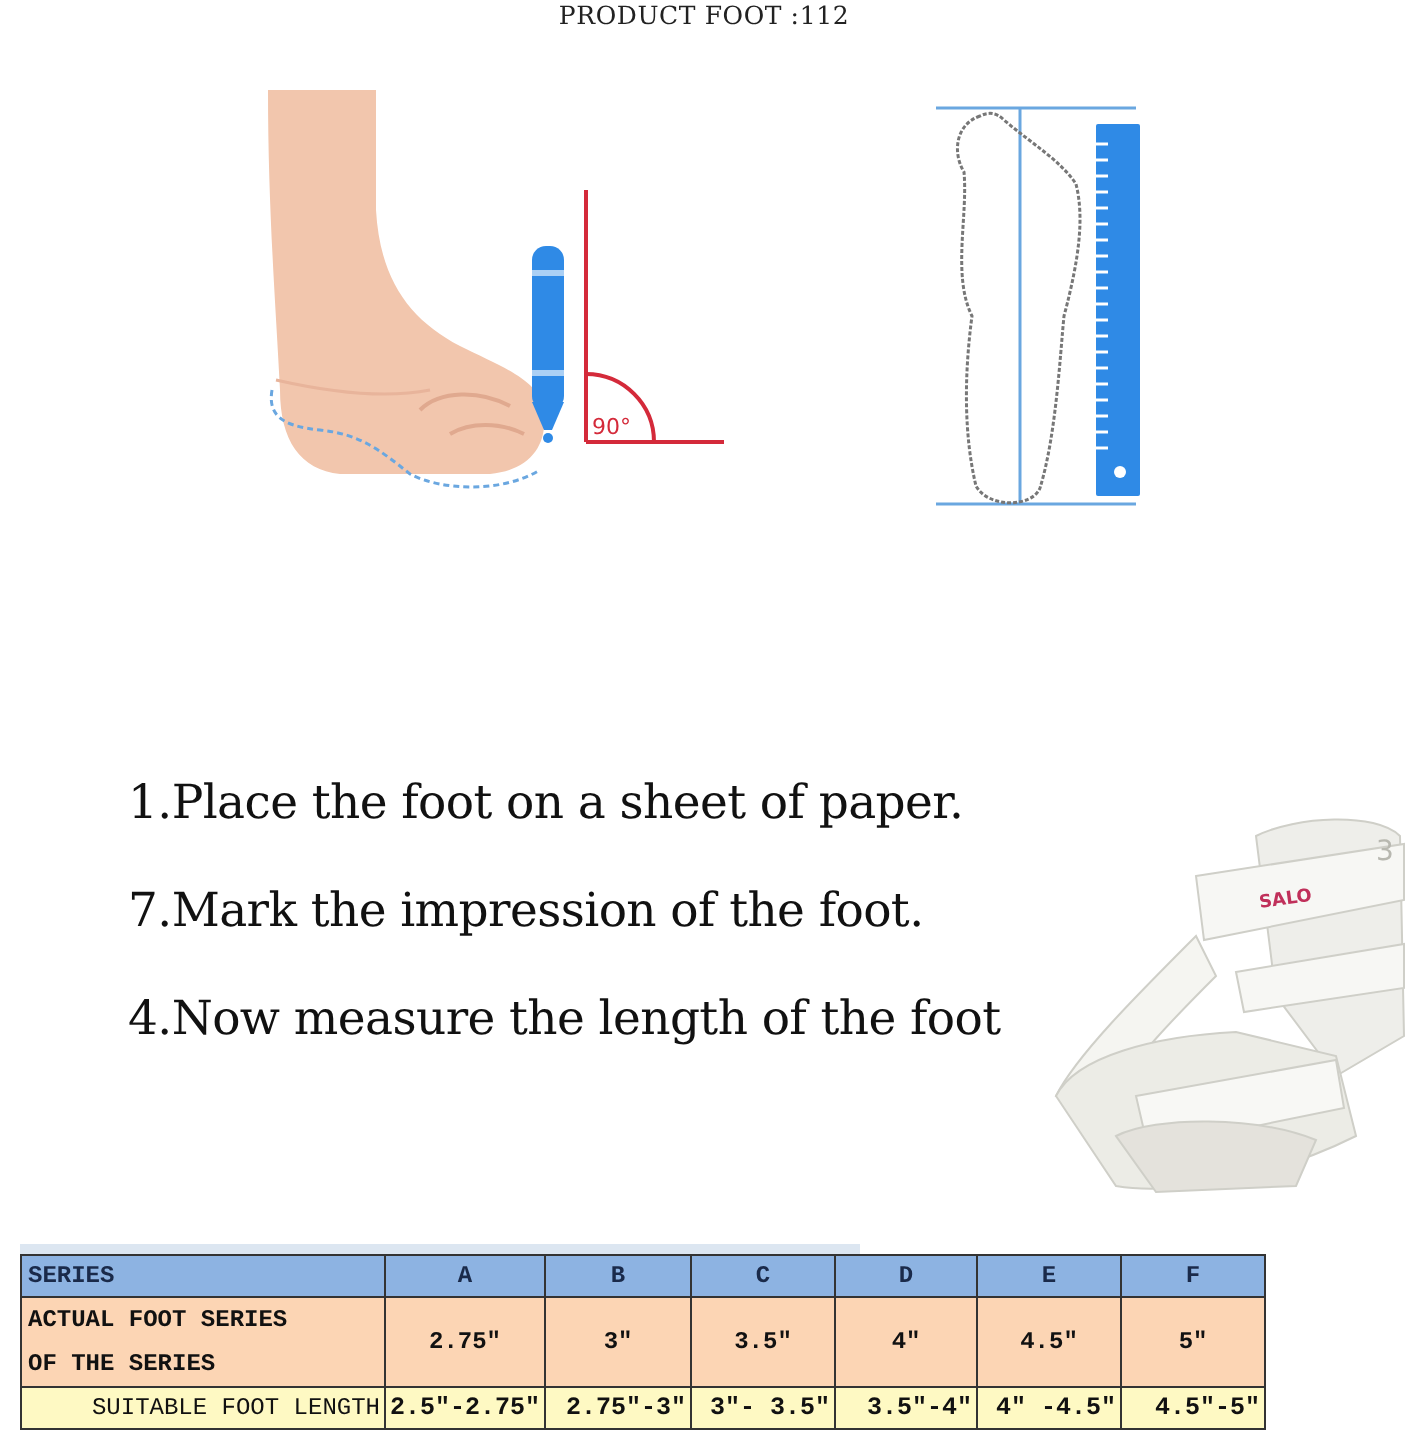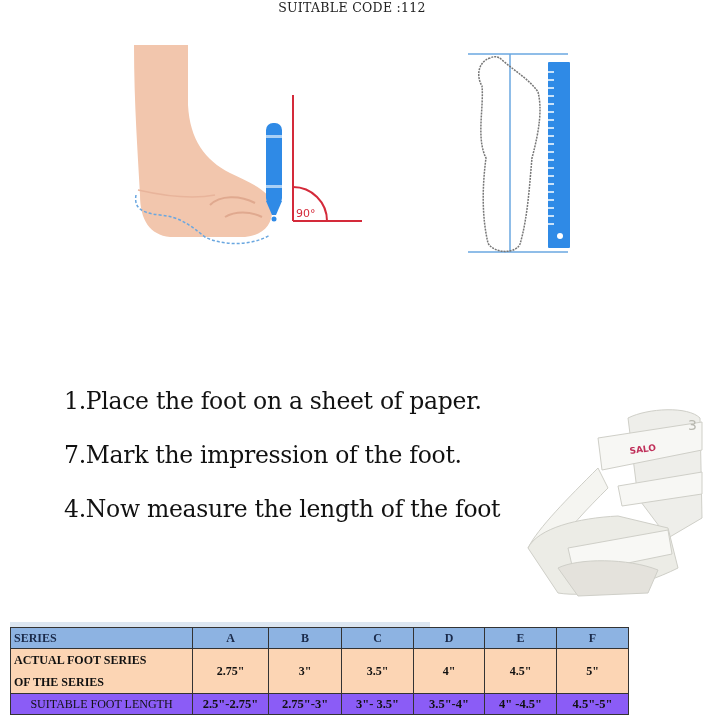--- a/index.html
+++ b/index.html
@@ -3,34 +3,34 @@
 <meta charset="utf-8">
 <style>
   html, body { margin:0; padding:0; }
   body { width:704px; height:725px; background:#ffffff; position:relative; overflow:hidden; font-family:"DejaVu Serif", serif; }
   .code { position:absolute; top:0; left:0; width:704px; text-align:center; font-family:"DejaVu Serif", serif; font-size:12.5px; color:#222; letter-spacing:0.3px; line-height:16px; }
   .foot-illu { position:absolute; left:130px; top:45px; width:250px; height:205px; }
   .ruler-illu { position:absolute; left:460px; top:48px; width:140px; height:210px; }
   .steps { position:absolute; left:64px; top:365px; font-family:"DejaVu Serif", serif; font-size:23.5px; color:#111; line-height:36px; letter-spacing:-0.3px; }
   .steps div { white-space:nowrap;margin-top:18px; }
   .product { position:absolute; left:518px; top:398px; width:186px; height:205px; }
-  table.size { position:absolute; left:10px; top:627px; border-collapse:collapse; font-family:Liberation Serif, serif; }
+  table.size { position:absolute; left:10px; top:627px; border-collapse:collapse; font-family:Liberation Mono, monospace; }
   table.size td { border:1.5px solid #333; padding:0 3px; font-size:12px; color:#111; height:20px; }
   table.size tr.hdr td { background:#8db3e2; font-weight:bold; color:#1a2a4a; text-align:center; height:20px; }
   table.size tr.hdr td.lbl { text-align:left; }
   table.size tr.act td { background:#fcd5b4; font-weight:bold; text-align:center; height:44px; }
   table.size tr.act td.lbl { text-align:left; line-height:22px; }
-  table.size tr.suit td { background:#8b5cf6; font-weight:bold; font-size:12.5px; text-align:center; padding:0 2px; height:20px; }
+  table.size tr.suit td { background:#fef9c3; font-weight:bold; font-size:12.5px; text-align:right; padding:0 2px; height:20px; }
   table.size tr.suit td.lbl { font-weight:normal; font-size:12px; }
   .topband { position:absolute; left:10px; top:622px; width:420px; height:5px; background:#dce6f1; }
 </style>
 </head>
 <body>
 
-<div class="code">SUITABLE CODE :112</div>
+<div class="code">PRODUCT FOOT :112</div>
 
 <svg class="foot-illu" viewBox="0 0 250 205">
   <g>
     <path d="M4 0 L58 0 L58 60 C60 95 75 115 100 128 C120 138 140 145 142 160 C144 178 135 190 115 192 L40 192 C20 190 10 175 10 150 C8 110 4 60 4 0 Z" fill="#f2c6ad"></path>
     <path d="M80 160 C90 150 110 150 125 158" stroke="#e0a98f" stroke-width="2" fill="none"></path>
     <path d="M95 172 C105 166 120 166 132 172" stroke="#e0a98f" stroke-width="2" fill="none"></path>
     <path d="M8 145 C30 150 60 155 85 150" stroke="#e8b49b" stroke-width="1.5" fill="none"></path>
   </g>
   <path d="M6 150 C4 162 10 168 30 170 C50 172 60 180 75 192 C90 200 120 202 140 190" stroke="#6aa7e0" stroke-width="1.5" stroke-dasharray="3,2" fill="none"></path>
   <g>

